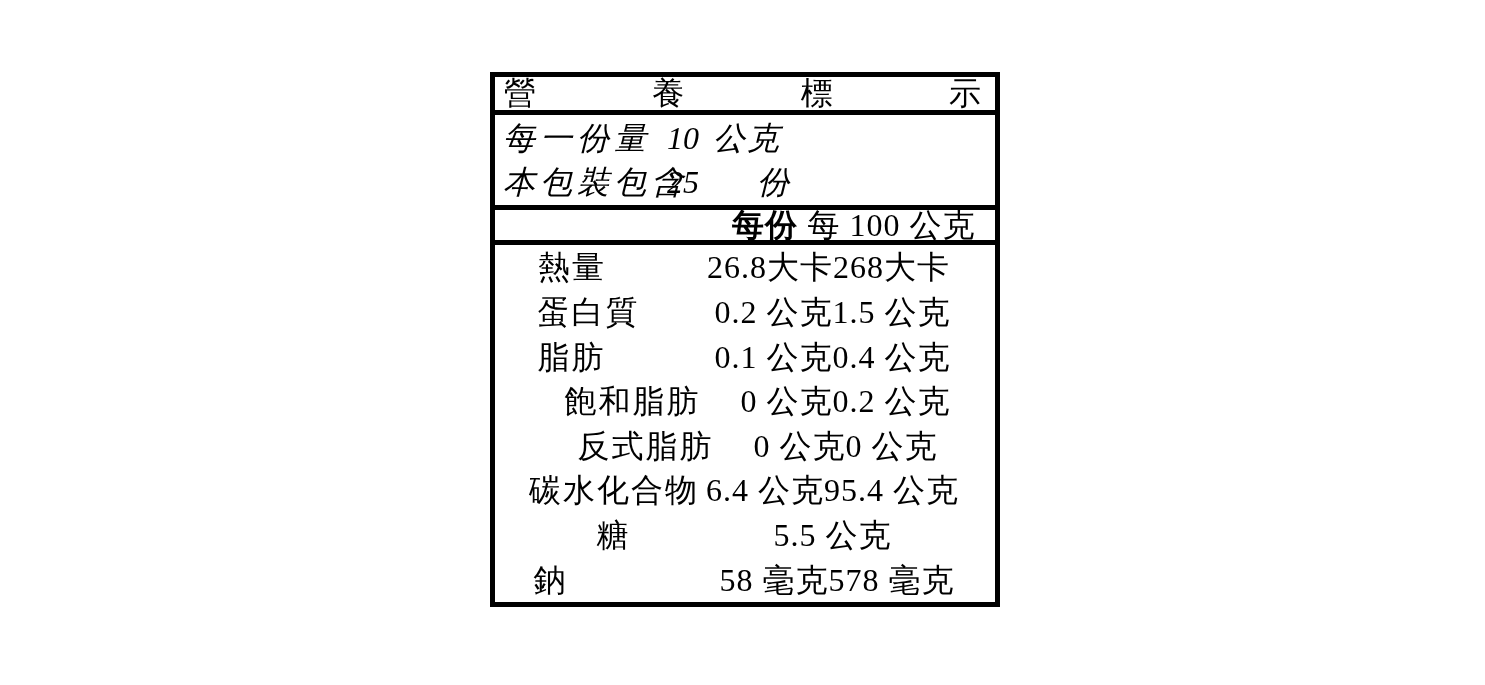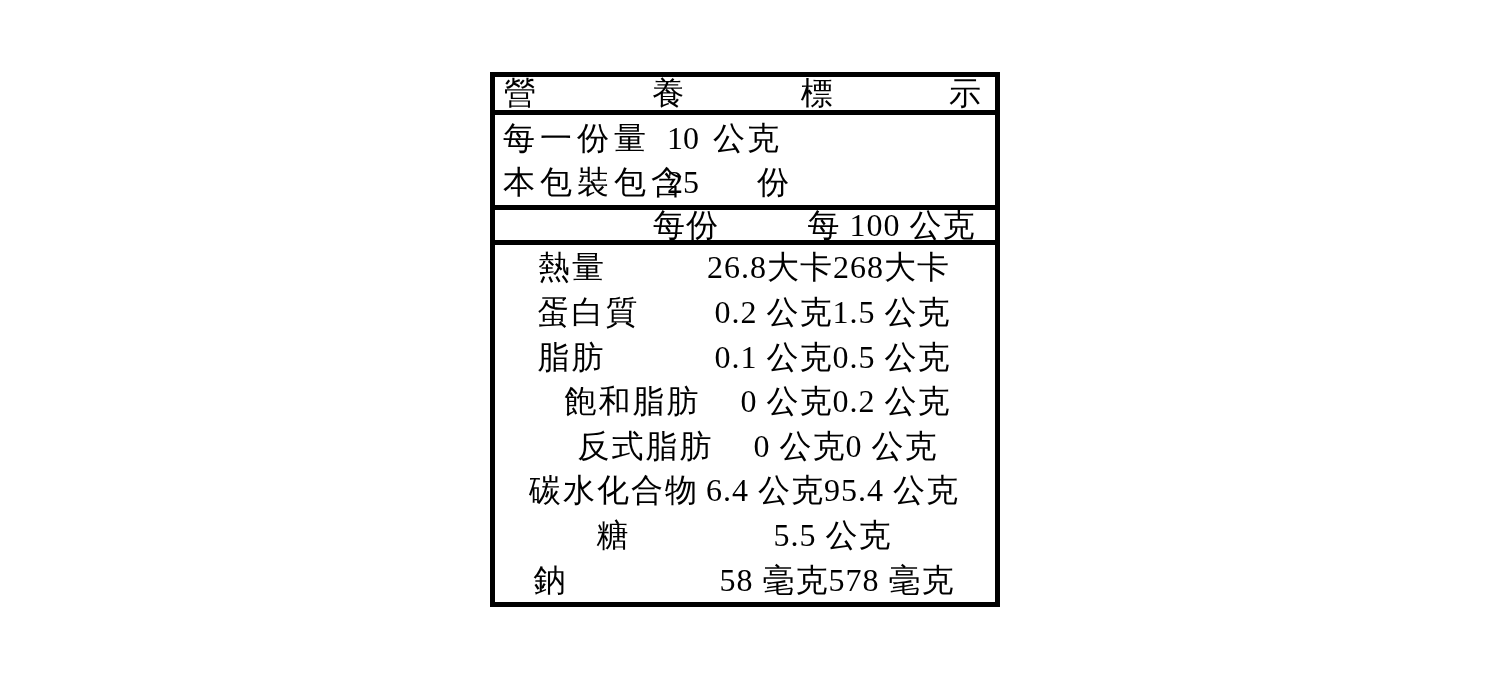--- a/index.html
+++ b/index.html
@@ -31,20 +31,21 @@
     overflow: visible;
   }
   
   .serving-section {
     height: 95px;
     border-bottom: 5px solid #000;
     padding: 0 1px 0 8px;
     display: flex;
     flex-direction: column;
     justify-content: space-evenly;
+    font-style: italic;
   }
   .serving-line {
     height: 44px;
     line-height: 44px;
     display: flex;
     align-items: center;
     font-size: 32px;
     white-space: nowrap;
   }
   .s-label { width: 164px; letter-spacing: 5px; flex: none; }
@@ -56,21 +57,21 @@
     height: 35px;
     border-bottom: 5px solid #000;
     display: flex;
     align-items: center;
     padding: 0 10px 0 8px;
     font-size: 32px;
     line-height: 30px;
     overflow: visible;
   }
   .h-name { width: 150px; flex: none; }
-  .h-serv { width: 145px; flex: none; text-align: left; letter-spacing: 1px; }
+  .h-serv { width: 145px; flex: none; text-align: right; letter-spacing: 1px; font-weight: bold; }
   .h-100  { flex: 1; text-align: center; letter-spacing: 1px; }
   
   .body-rows { height: 357px; display: flex; flex-direction: column; align-items: center; }
   .n-row {
     flex: 1;
     display: flex;
     align-items: center;
     padding: 0 10px 0 8px;
     font-size: 32px;
     line-height: 40px;
@@ -123,21 +124,21 @@
 
     <div class="n-row">
       <span class="c-name">蛋白質</span>
       <span class="c-serv">0.2 公克</span>
       <span class="c-100">1.5 公克</span>
     </div>
 
     <div class="n-row">
       <span class="c-name">脂肪</span>
       <span class="c-serv">0.1 公克</span>
-      <span class="c-100">0.5 公克</span>
+      <span class="c-100">0.4 公克</span>
     </div>
 
     <div class="n-row indent">
       <span class="c-name">飽和脂肪</span>
       <span class="c-serv">0 公克</span>
       <span class="c-100">0.2 公克</span>
     </div>
 
     <div class="n-row indent">
       <span class="c-name">反式脂肪</span>

